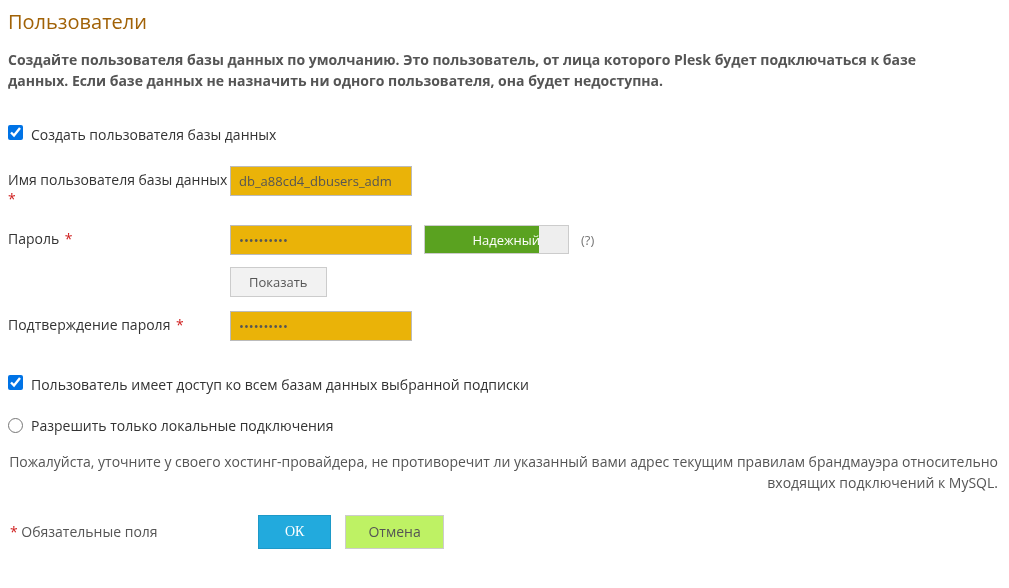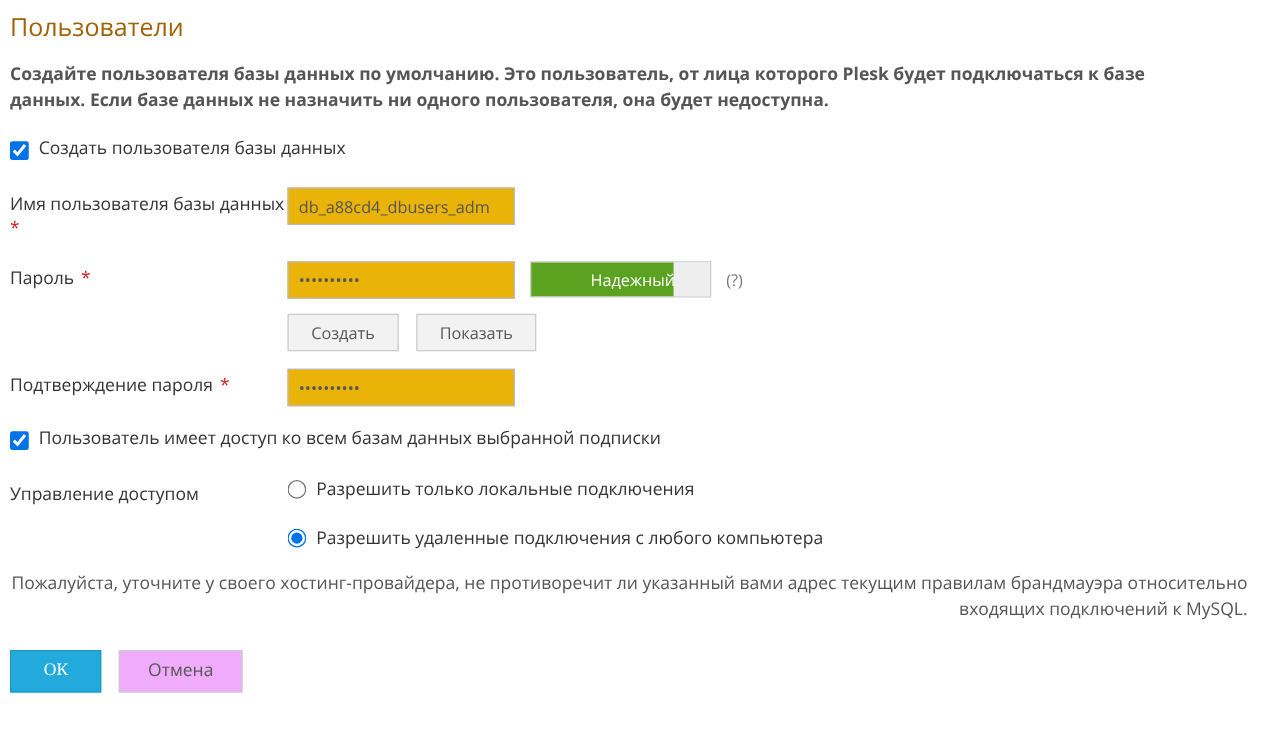--- a/index.html
+++ b/index.html
@@ -19,22 +19,23 @@
     }
     .intro {
       color: #555;
       line-height: 1.5;
       margin-bottom: 18px;
       max-width: 960px;
       font-weight: bold;
     }
     .checkbox-row {
       display: flex;
-      align-items: flex-end;
+      align-items: flex-start;
       margin-bottom: 22px;
+      margin-top: 34px;
     }
     .checkbox-row input[type="checkbox"] {
       width: 15px;
       height: 15px;
       margin-right: 8px;
       accent-color: #0073e6;
     }
     .checkbox-row label { color: #333; }
     .form-row {
       display: flex;
@@ -148,21 +149,21 @@
       color: #fff;
       border: 1px solid #1d99c8;
       font-size: 14px;
       cursor: pointer;
       font-family: Liberation Serif, serif;
       margin-right: 14px;
     }
     .btn-cancel {
       height: 34px;
       padding: 0 22px;
-      background: #f0abfc;
+      background: #bef264;
       border: 1px solid #ccc;
       font-size: 14px;
       color: #555;
       cursor: pointer;
       font-family: inherit;
     }
   </style>
 </head>
 <body>
 
@@ -194,52 +195,49 @@
       <div class="strength-bar">
         <div class="strength-fill">Надежный</div>
         <div class="strength-rest"></div>
       </div>
       <span class="help-q">(?)</span>
     </div>
   </div>
 </div>
 
 <div class="btn-group">
-  <button class="btn-secondary">Создать</button>
   <button class="btn-secondary">Показать</button>
 </div>
 
 <div class="form-row">
   <div class="form-label">
     <span>Подтверждение пароля</span><span class="required"> *</span>
   </div>
   <div class="form-control">
     <input type="password" value="••••••••••" style="">
   </div>
 </div>
 
 <div class="checkbox-row">
   <input type="checkbox" id="all_db" checked="" style="">
   <label for="all_db">Пользователь имеет доступ ко всем базам данных выбранной подписки</label>
 </div>
 
 <div class="form-row">
-  <div class="form-label">Управление доступом</div>
   <div class="form-control">
     <div class="radio-group">
       <div class="radio-line">
         <input type="radio" name="access" id="acc0" style="">
         <label for="acc0">Разрешить только локальные подключения</label>
       </div>
-      <div class="radio-line">
-        <input type="radio" name="access" id="acc1" checked="" style="">
-        <label for="acc1">Разрешить удаленные подключения с любого компьютера</label>
-      </div>
     </div>
   </div>
 </div>
 
 <p class="note">Пожалуйста, уточните у своего хостинг-провайдера, не противоречит ли указанный вами адрес текущим правилам брандмауэра относительно входящих подключений к MySQL.</p>
 
 <div class="footer">
+  <div class="req-note">
+    <span class="required">*</span> <span>Обязательные поля</span>
+  </div>
   <button class="btn-primary">ОК</button>
   <button class="btn-cancel">Отмена</button>
 </div>
 
 </body></html>

